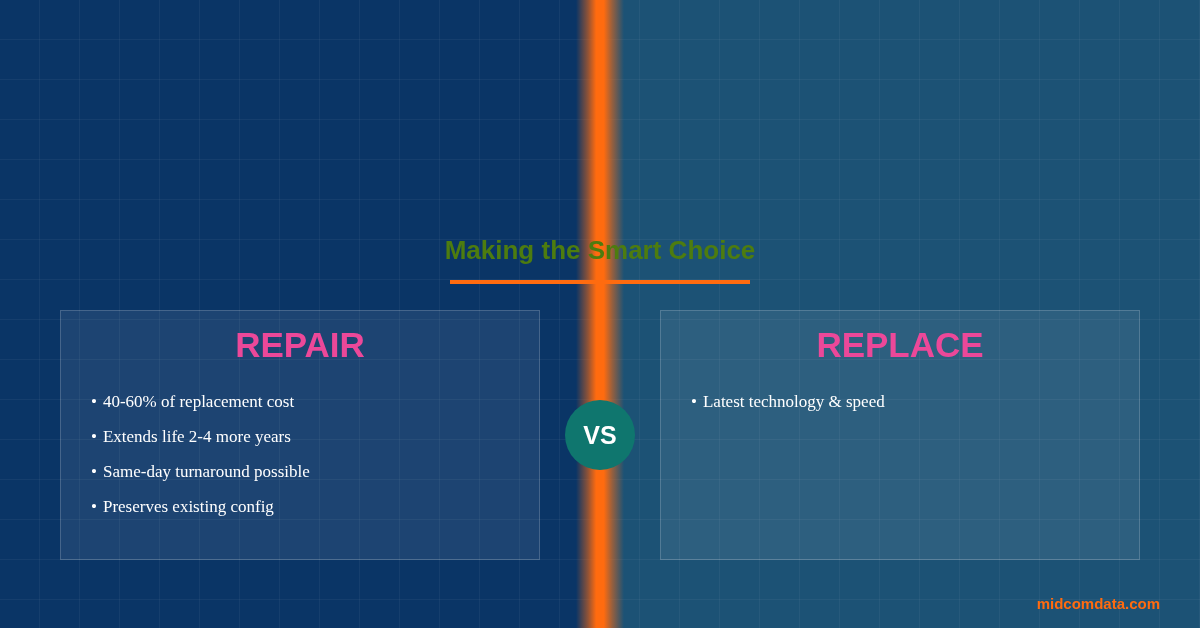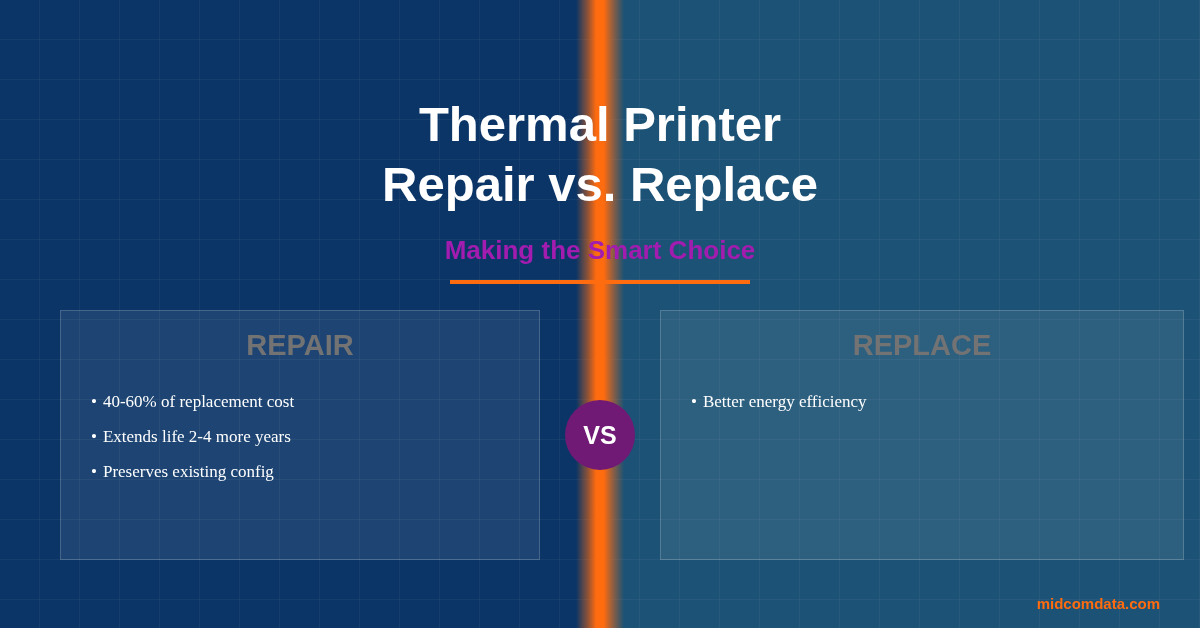--- a/index.html
+++ b/index.html
@@ -10,64 +10,61 @@
   .grid { position:absolute; inset:0;
     background-image:
       linear-gradient(to right, rgba(255,255,255,0.045) 1px, transparent 1px),
       linear-gradient(to bottom, rgba(255,255,255,0.045) 1px, transparent 1px);
     background-size:40px 40px; background-position:39px 39px; }
   .divider { position:absolute; left:576px; top:0; width:48px; height:628px;
     background:linear-gradient(to right, rgba(255,107,15,0) 0%, rgba(255,107,15,0.55) 25%, #ff6b0f 42%, #ff6b0f 58%, rgba(255,107,15,0.55) 75%, rgba(255,107,15,0) 100%); }
   .title { position:absolute; left:0; top:94px; width:1200px; text-align:center; color:#fff;
     font-weight:bold; font-size:49px; line-height:60px; }
   .title div { white-space:nowrap; }
-  .subtitle { position:absolute; left:0; top:234px; width:1200px; text-align:center; color:#a21caf;
+  .subtitle { position:absolute; left:0; top:234px; width:1200px; text-align:center; color:#4d7c0f;
     font-weight:bold; font-size:26px; line-height:32px; }
   .underline { position:absolute; left:450px; top:280px; width:300px; height:4px; background:#ff6b0f; }
   .card { position:absolute; top:310px; width:478px; height:248px;
     background:rgba(255,255,255,0.08); border:1px solid rgba(255,255,255,0.18); }
   .card.left { left:60px; }
-  .card.right { left:660px;padding-left:44px; }
-  .card-title { position:absolute; left:0; top:17px; width:100%; text-align:center; color:#737373;
-    font-weight:bold; font-size:29px; line-height:34px; }
+  .card.right { left:660px; }
+  .card-title { position:absolute; left:0; top:17px; width:100%; text-align:center; color:#ec4899;
+    font-weight:bold; font-size:35px; line-height:34px; }
   .card ul { list-style:none; margin:0; padding:0; position:absolute; left:30px; top:73px;font-family:Liberation Serif, serif; }
   .card li { color:#fff; font-size:17px; line-height:35px; white-space:nowrap; }
   .card li .dot { margin-right:6px; }
   .vs { position:absolute; left:565px; top:400px; width:70px; height:70px; border-radius:50%;
-    background:#701a75; color:#fff; font-weight:bold; font-size:25px; line-height:70px; text-align:center; }
+    background:#0f766e; color:#fff; font-weight:bold; font-size:25px; line-height:70px; text-align:center; }
   .footer { position:absolute; right:40px; top:595px; color:#ff6b0f; font-weight:bold; font-size:15px; line-height:18px;text-align:right; }
 </style>
 </head>
 <body>
 
 <div class="canvas">
   <div class="bg-left"></div>
   <div class="bg-right"></div>
   <div class="grid"></div>
   <div class="divider"></div>
 
-  <div class="title">
-    <div>Thermal Printer</div>
-    <div>Repair vs. Replace</div>
-  </div>
   <div class="subtitle">Making the Smart Choice</div>
   <div class="underline"></div>
 
   <div class="card left">
     <div class="card-title">REPAIR</div>
     <ul>
       <li><span class="dot">•</span><span>40-60% of replacement cost</span></li>
       <li><span class="dot">•</span><span>Extends life 2-4 more years</span></li>
+      <li><span class="dot">•</span><span>Same-day turnaround possible</span></li>
       <li><span class="dot">•</span><span>Preserves existing config</span></li>
     </ul>
   </div>
 
   <div class="card right">
     <div class="card-title">REPLACE</div>
     <ul>
-      <li><span class="dot">•</span><span>Better energy efficiency</span></li>
+      <li><span class="dot">•</span><span>Latest technology &amp; speed</span></li>
     </ul>
   </div>
 
   <div class="vs">VS</div>
 
   <div class="footer">midcomdata.com</div>
 </div>
 
 </body></html>

